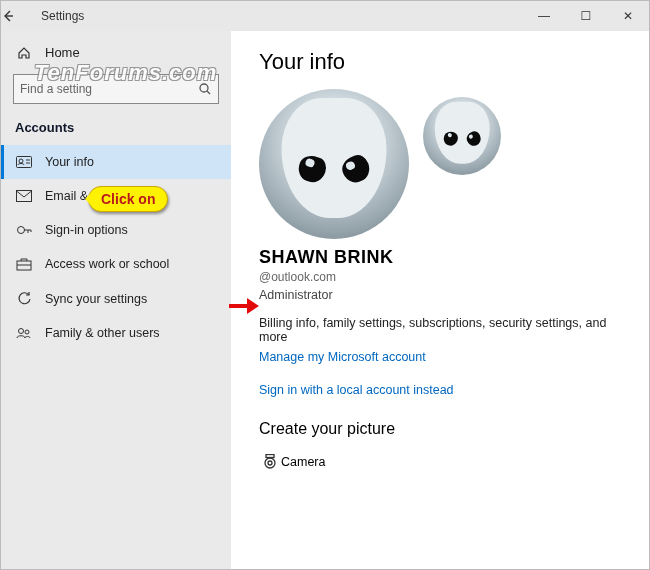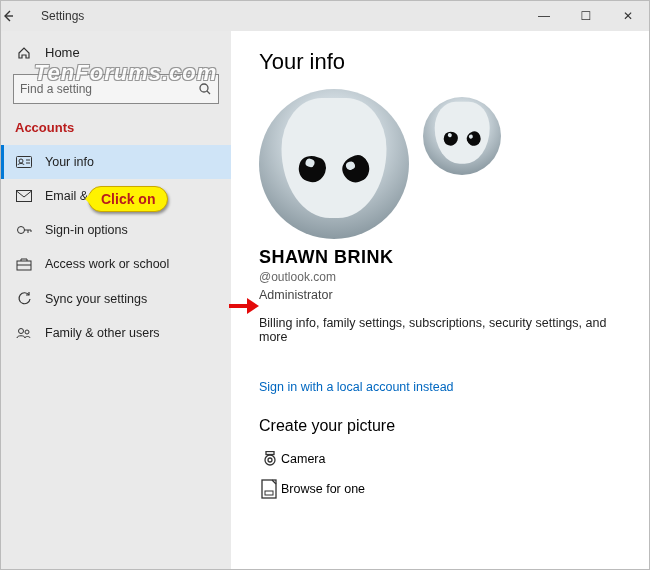--- a/index.html
+++ b/index.html
@@ -9,21 +9,21 @@
   .titlebar .back { width: 30px; text-align: center; font-size: 14px; }
   .titlebar .title { flex: 0 0 auto; padding-left: 10px; }
   .titlebar .spacer { flex: 1; }
   .winbtn { width: 42px; height: 30px; line-height: 30px; text-align: center; font-size: 12px; }
   .body { flex: 1; display: flex; overflow: hidden; }
   .sidebar { width: 230px; background: #eaeaea; padding-top: 8px; display: flex; flex-direction: column; position: relative; }
   .home-row { display: flex; align-items: center; padding: 6px 14px; font-size: 13px; color: #222; }
   .home-row .icon { width: 18px; margin-right: 12px; display: flex; justify-content: center; }
   .searchbox { margin: 8px 12px 12px 12px; height: 30px; border: 1px solid #888; background: #f5f5f5; display: flex; align-items: center; padding: 0 6px; font-size: 12px; color: #666; gap: 36px; }
   .searchbox .ph { flex:1; }
-  .section-head { font-weight: 600; font-size: 13px; padding: 4px 14px 10px 14px; color: #b91c1c; }
+  .section-head { font-weight: 600; font-size: 13px; padding: 4px 14px 10px 14px; color: #0f172a; }
   .nav-item { display: flex; align-items: center; padding: 10px 14px; font-size: 12.5px; color: #222; position: relative; cursor: default; }
   .nav-item .icon { width: 18px; margin-right: 12px; display: flex; justify-content: center; color: #333; }
   .nav-item.selected { background: #cfe4f7; }
   .nav-item.selected::before { content:""; position:absolute; left:0; top:0; bottom:0; width:3px; background:#0078d7; }
   .main { flex:1; padding: 18px 18px 0 28px; overflow: hidden; background: #fff; position: relative; }
   .main h1 { font-size: 22px; font-weight: 400; margin-bottom: 14px; }
   .avatarbox { display:flex; align-items:flex-start; gap:14px; margin-bottom: 8px; }
   .avatar-big { width: 150px; height: 150px; border-radius: 50%; background: radial-gradient(circle at 50% 35%, #f0f4f6 0%, #cfd9df 35%, #6b7c85 100%); position: relative; overflow:hidden; }
   .avatar-small { width: 78px; height:78px; border-radius:50%; background: radial-gradient(circle at 50% 35%, #f0f4f6 0%, #cfd9df 35%, #6b7c85 100%); position: relative; overflow:hidden; margin-top:8px;}
   .alien-head { position:absolute; left:50%; top:50%; transform:translate(-50%,-55%); width:70%; height:80%; background:#e9eef0; border-radius:50% 50% 60% 60% / 55% 55% 75% 75%; }
@@ -174,46 +174,37 @@
               <div class="alien-eye-r"></div>
             </div>
         </div>
       </div>
 
       <div class="username">SHAWN BRINK</div>
       <div class="usermail">@outlook.com</div>
       <div class="userrole">Administrator</div>
 
       <div class="desc">Billing info, family settings, subscriptions, security settings, and more</div>
+      <a class="link">Manage my Microsoft account</a>
       <br>
       <a class="link2">Sign in with a local account instead</a>
 
       <h2>Create your picture</h2>
 
       <div class="pic-row">
         <span class="picon">
           <svg width="20" height="16" viewBox="0 0 20 16">
               <circle cx="10" cy="9" r="5" fill="none" stroke="#333" stroke-width="1.3"></circle>
               <circle cx="10" cy="9" r="2" fill="none" stroke="#333" stroke-width="1.3"></circle>
               <rect x="6" y="0.5" width="8" height="3" fill="none" stroke="#333" stroke-width="1.3"></rect>
             </svg>
         </span>
         <span>Camera</span>
       </div>
 
-      <div class="pic-row">
-        <span class="picon">
-          <svg width="18" height="20" viewBox="0 0 18 20">
-              <rect x="1" y="1" width="14" height="18" fill="none" stroke="#333" stroke-width="1.3"></rect>
-              <path d="M11 1 L15 5" stroke="#333" stroke-width="1.3"></path>
-              <rect x="4" y="12" width="8" height="4" fill="none" stroke="#333" stroke-width="1"></rect>
-            </svg>
-        </span>
-        <span>Browse for one</span>
-      </div>
     </div>
   </div>
 </div>
 
 <div class="callout">Click on</div>
 <div class="arrow-annot">
     <div class="shaft"></div>
     <div class="head"></div>
   </div>
 <div class="watermark">TenForums.com</div>

